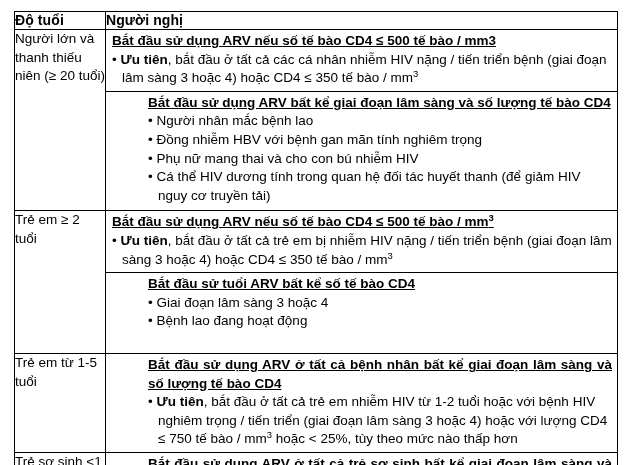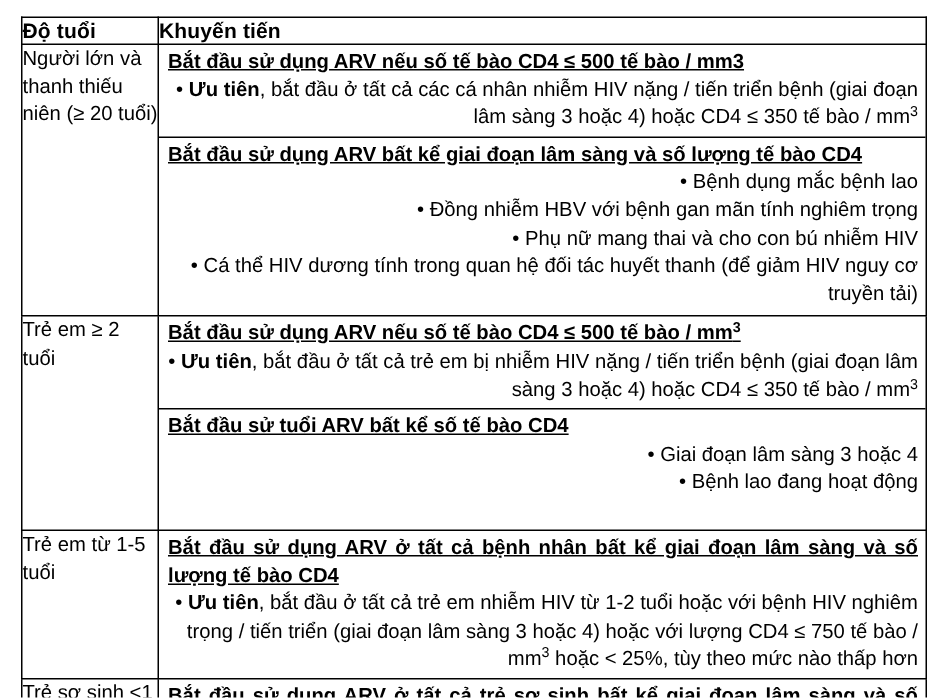--- a/index.html
+++ b/index.html
@@ -67,20 +67,21 @@
     padding: 0;
   }
 
   
   .rec-block {
     padding: 2px 5px 3px 6px;
     border-bottom: 1px solid #000000;
   }
   .rec-block:last-child {
     border-bottom: 0;
+    margin-left: 36px;
   }
 
   .rec-head {
     font-size: 13.5px;
     font-weight: bold;
     line-height: 18.6px;
     text-align: justify;
     text-align-last: left;
     margin: 0;
     text-decoration: underline;
@@ -90,21 +91,20 @@
     text-align-last: left;
   }
 
   .rec-bullet {
     font-size: 13.5px;
     font-weight: normal;
     line-height: 18.6px;
     margin: 0;
     padding-left: 10px;
     text-indent: -10px;
-    text-align: right;
   }
   .rec-bullet .bullet-dot {
     font-size: 13.5px;
   }
   .rec-bullet b,
   .rec-head b {
     font-weight: bold;
   }
 
   .pad-bottom-lg { padding-bottom: 22px; }
@@ -123,42 +123,42 @@
 <div id="page">
 
   <table class="arv-table">
     <colgroup>
       <col class="c-age">
       <col class="c-rec">
     </colgroup>
     <thead>
       <tr>
         <th class="hdr-cell">Độ tuổi</th>
-        <th class="hdr-cell">Khuyến tiến</th>
+        <th class="hdr-cell">Người nghị</th>
       </tr>
     </thead>
     <tbody>
 
       <tr>
         <td class="age-cell">Người lớn và thanh thiếu niên (≥ 20 tuổi)</td>
         <td class="rec-cell">
 
           <div class="rec-block">
             <p class="rec-head justify-all">Bắt đầu sử dụng ARV nếu số tế bào CD4 ≤ 500 tế bào / mm3</p>
             <p class="rec-bullet">
               <span class="bullet-dot">•</span>
               <b>Ưu tiên</b><span>, bắt đầu ở tất cả các cá nhân nhiễm HIV nặng / tiến triển bệnh (giai đoạn lâm sàng 3 hoặc 4) hoặc CD4 ≤ 350 tế bào / mm</span><sup>3</sup>
             </p>
           </div>
 
           <div class="rec-block pad-bottom-sm">
             <p class="rec-head justify-all">Bắt đầu sử dụng ARV bất kể giai đoạn lâm sàng và số lượng tế bào CD4</p>
             <p class="rec-bullet">
               <span class="bullet-dot">•</span>
-              <span>Bệnh dụng mắc bệnh lao</span>
+              <span>Người nhân mắc bệnh lao</span>
             </p>
             <p class="rec-bullet">
               <span class="bullet-dot">•</span>
               <span>Đồng nhiễm HBV với bệnh gan mãn tính nghiêm trọng</span>
             </p>
             <p class="rec-bullet">
               <span class="bullet-dot">•</span>
               <span>Phụ nữ mang thai và cho con bú nhiễm HIV</span>
             </p>
             <p class="rec-bullet">

